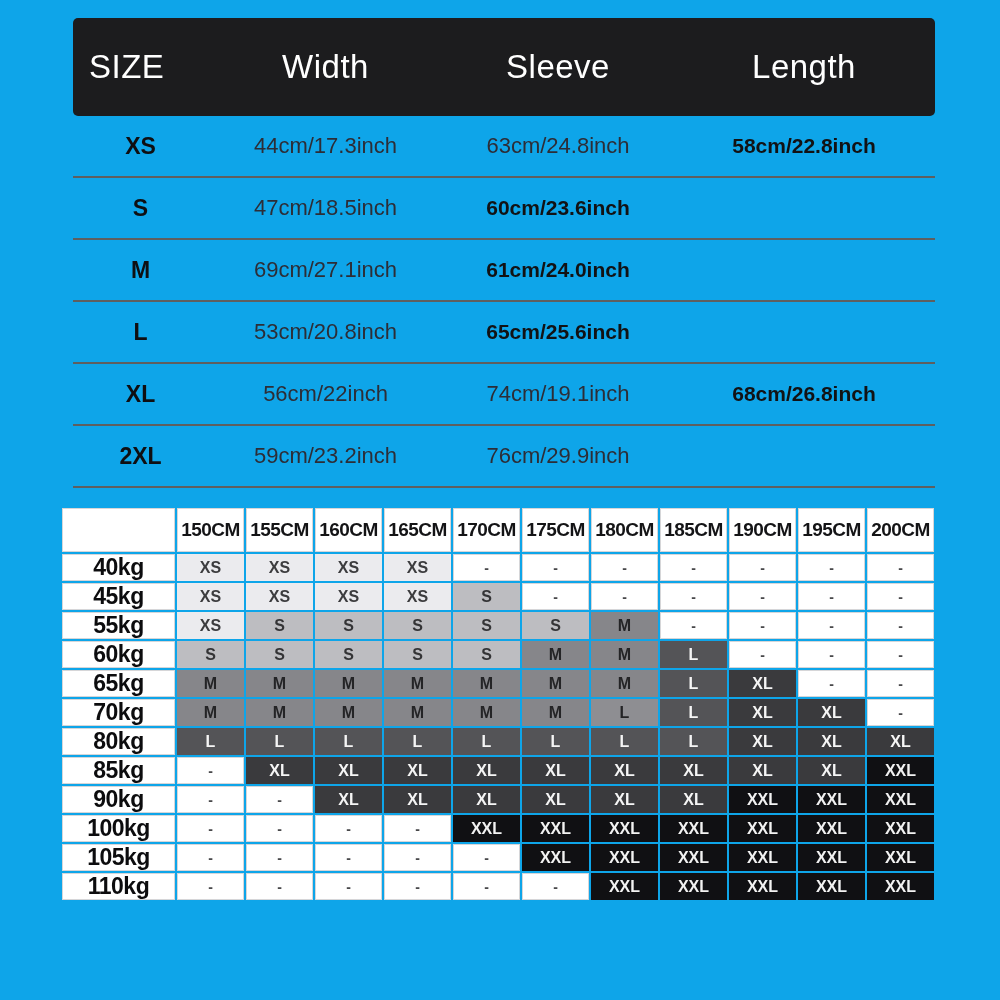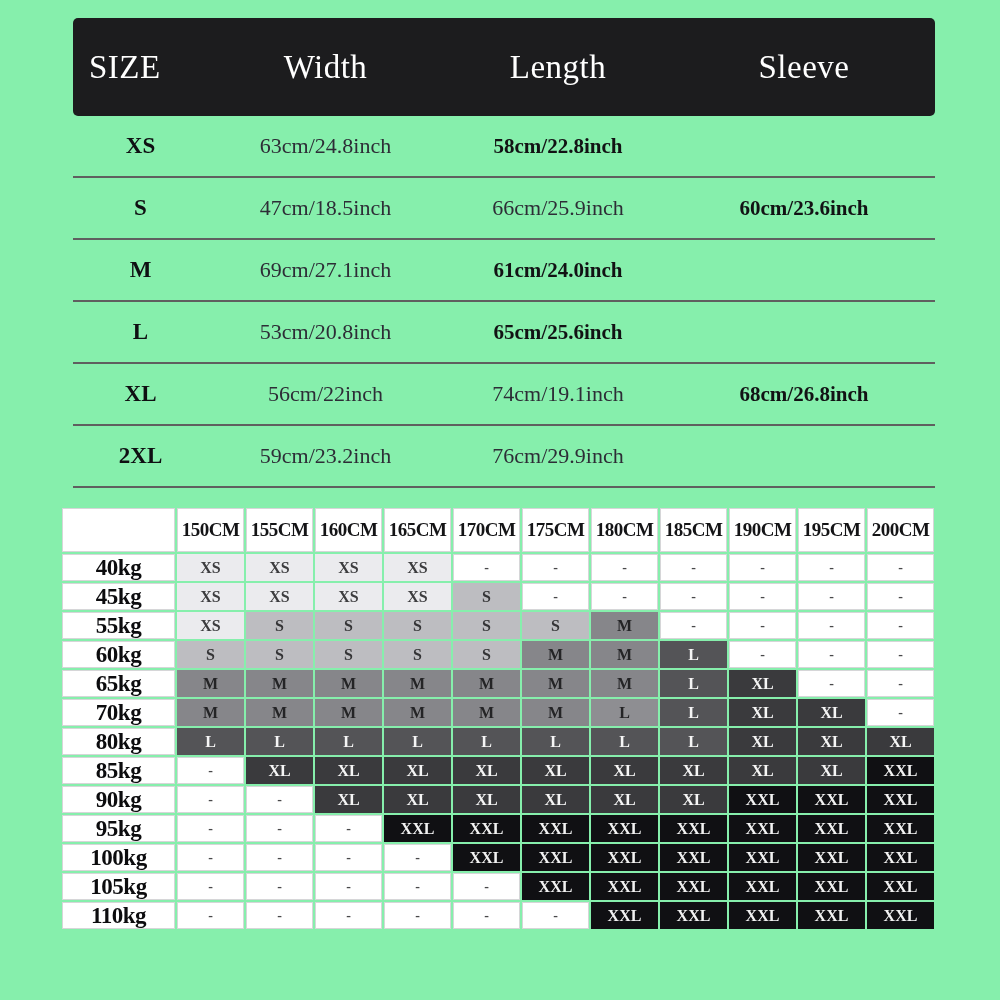--- a/index.html
+++ b/index.html
@@ -1,23 +1,22 @@
 <!DOCTYPE html>
 <html><head>
 <meta charset="utf-8">
 <style>
   html, body { margin: 0; padding: 0; background: #ffffff; }
   body { font-family: "Liberation Sans", sans-serif; }
   .canvas {
     position: relative;
     width: 1000px;
     height: 1000px;
-    background: #86efac;
+    background: #0ea5e9;
     overflow: hidden;
-    font-family: Liberation Serif, serif;
   }
 
   
   .top-section { position: absolute; left: 73px; top: 18px; width: 862px; }
   .header-bar {
     display: grid;
     grid-template-columns: 135px 235px 230px 262px;
     align-items: center;
     height: 98px;
     background: #1c1c1e;
@@ -57,33 +56,33 @@
 </style>
 </head>
 <body>
 
 <div class="canvas">
 
   <div class="top-section">
     <div class="header-bar">
       <div class="hb-size">SIZE</div>
       <div class="hb-col">Width</div>
+      <div class="hb-col">Sleeve</div>
       <div class="hb-col">Length</div>
-      <div class="hb-col">Sleeve</div>
     </div>
     <div id="top-rows">
         <div class="trow" style="border-bottom-color: rgb(95, 95, 95);">
           <div class="c-size">XS</div>
+          <div class="c-val">44cm/17.3inch</div>
           <div class="c-val">63cm/24.8inch</div>
           <div class="c-sleeve">58cm/22.8inch</div>
         </div>
         <div class="trow" style="border-bottom-color: rgb(95, 95, 95);">
           <div class="c-size">S</div>
           <div class="c-val">47cm/18.5inch</div>
-          <div class="c-val">66cm/25.9inch</div>
           <div class="c-sleeve">60cm/23.6inch</div>
         </div>
         <div class="trow" style="border-bottom-color: rgb(95, 95, 95);">
           <div class="c-size">M</div>
           <div class="c-val">69cm/27.1inch</div>
           <div class="c-sleeve">61cm/24.0inch</div>
         </div>
         <div class="trow" style="border-bottom-color: rgb(95, 95, 95);">
           <div class="c-size">L</div>
           <div class="c-val">53cm/20.8inch</div>
@@ -242,34 +241,20 @@
             <td class="mx-cell" style="background: rgb(58, 58, 61); color: rgb(245, 245, 245);">XL</td>
             <td class="mx-cell" style="background: rgb(58, 58, 61); color: rgb(245, 245, 245);">XL</td>
             <td class="mx-cell" style="background: rgb(58, 58, 61); color: rgb(245, 245, 245);">XL</td>
             <td class="mx-cell" style="background: rgb(58, 58, 61); color: rgb(245, 245, 245);">XL</td>
             <td class="mx-cell" style="background: rgb(58, 58, 61); color: rgb(245, 245, 245);">XL</td>
             <td class="mx-cell" style="background: rgb(16, 16, 19); color: rgb(242, 242, 242);">XXL</td>
             <td class="mx-cell" style="background: rgb(16, 16, 19); color: rgb(242, 242, 242);">XXL</td>
             <td class="mx-cell" style="background: rgb(16, 16, 19); color: rgb(242, 242, 242);">XXL</td>
           </tr>
           <tr>
-            <th class="mx-label gridded">95kg</th>
-            <td class="mx-cell mx-dash gridded" style="color: rgb(72, 72, 74);">-</td>
-            <td class="mx-cell mx-dash gridded" style="color: rgb(72, 72, 74);">-</td>
-            <td class="mx-cell mx-dash gridded" style="color: rgb(72, 72, 74);">-</td>
-            <td class="mx-cell" style="background: rgb(16, 16, 19); color: rgb(242, 242, 242);">XXL</td>
-            <td class="mx-cell" style="background: rgb(16, 16, 19); color: rgb(242, 242, 242);">XXL</td>
-            <td class="mx-cell" style="background: rgb(16, 16, 19); color: rgb(242, 242, 242);">XXL</td>
-            <td class="mx-cell" style="background: rgb(16, 16, 19); color: rgb(242, 242, 242);">XXL</td>
-            <td class="mx-cell" style="background: rgb(16, 16, 19); color: rgb(242, 242, 242);">XXL</td>
-            <td class="mx-cell" style="background: rgb(16, 16, 19); color: rgb(242, 242, 242);">XXL</td>
-            <td class="mx-cell" style="background: rgb(16, 16, 19); color: rgb(242, 242, 242);">XXL</td>
-            <td class="mx-cell" style="background: rgb(16, 16, 19); color: rgb(242, 242, 242);">XXL</td>
-          </tr>
-          <tr>
             <th class="mx-label gridded">100kg</th>
             <td class="mx-cell mx-dash gridded" style="color: rgb(72, 72, 74);">-</td>
             <td class="mx-cell mx-dash gridded" style="color: rgb(72, 72, 74);">-</td>
             <td class="mx-cell mx-dash gridded" style="color: rgb(72, 72, 74);">-</td>
             <td class="mx-cell mx-dash gridded" style="color: rgb(72, 72, 74);">-</td>
             <td class="mx-cell" style="background: rgb(16, 16, 19); color: rgb(242, 242, 242);">XXL</td>
             <td class="mx-cell" style="background: rgb(16, 16, 19); color: rgb(242, 242, 242);">XXL</td>
             <td class="mx-cell" style="background: rgb(16, 16, 19); color: rgb(242, 242, 242);">XXL</td>
             <td class="mx-cell" style="background: rgb(16, 16, 19); color: rgb(242, 242, 242);">XXL</td>
             <td class="mx-cell" style="background: rgb(16, 16, 19); color: rgb(242, 242, 242);">XXL</td>

